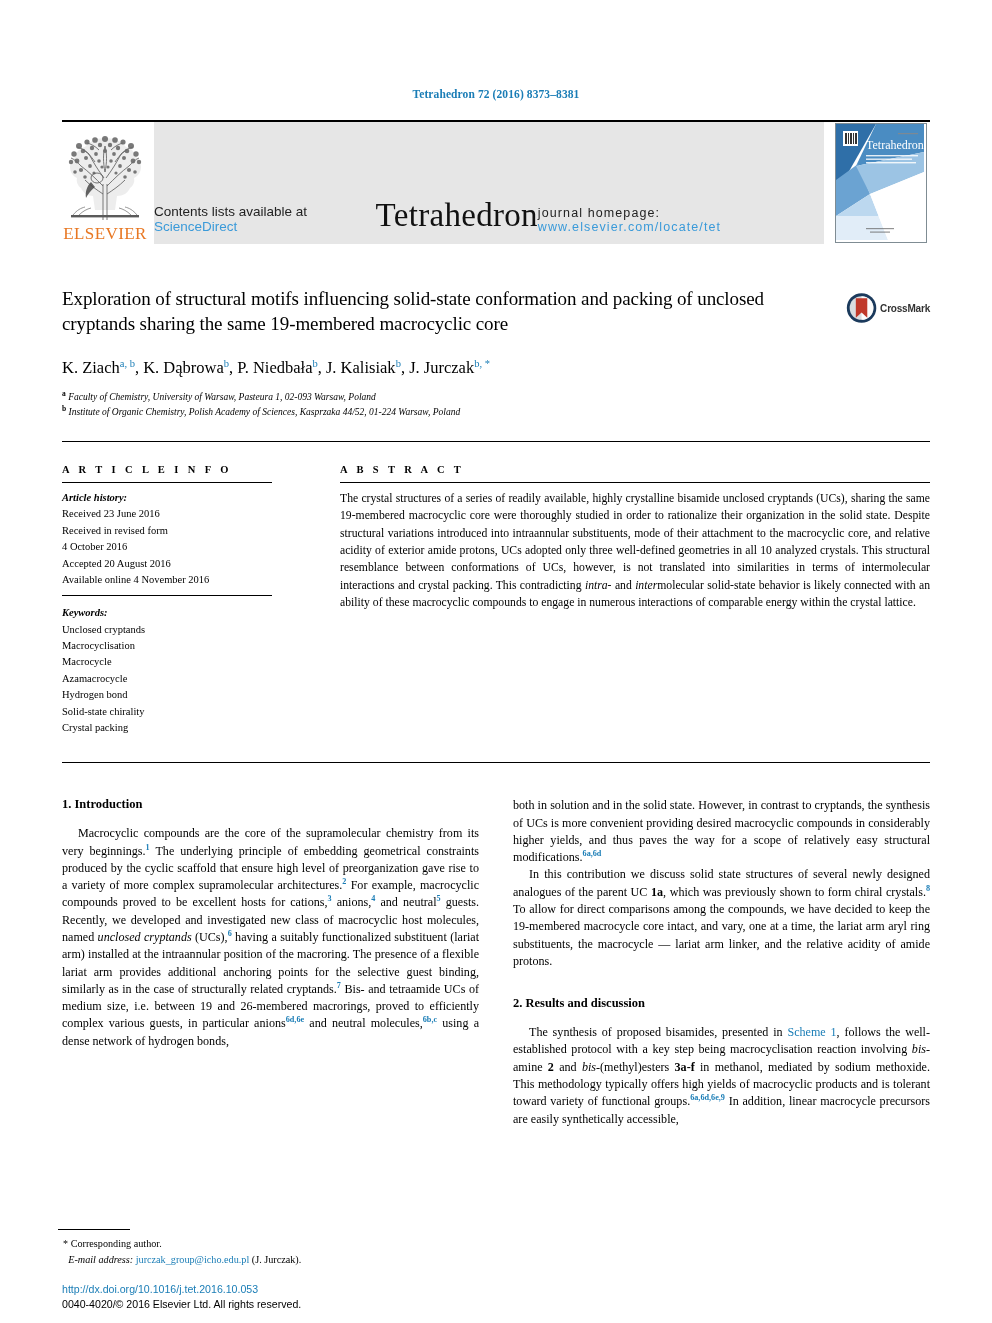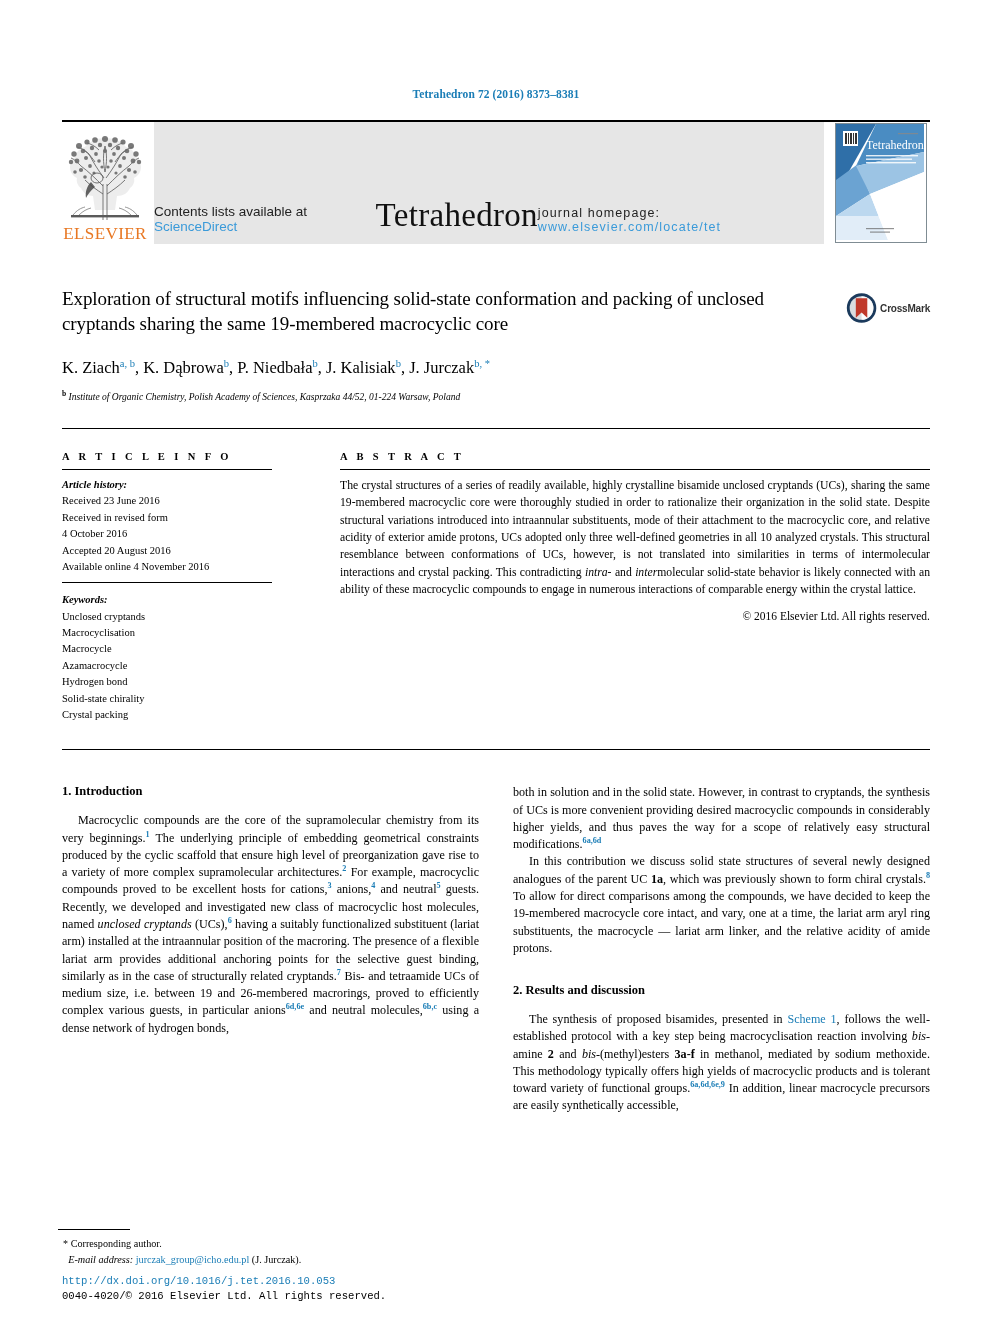--- a/index.html
+++ b/index.html
@@ -290,23 +290,23 @@
     font-size: 10.2px;
     line-height: 1.5;
     color: #000;
   }
   .footnote .star { font-size: 10px; }
   .footnote .em-label { font-style: italic; }
   .footnote a, .footnote .mail { color: #1a7db6; }
   .page-footer {
     position: absolute;
     left: 62px;
-    bottom: 18px;
+    bottom: 10px;
     width: 500px;
-    font-family: Liberation Mono, monospace;
+    font-family: Liberation Sans, sans-serif;
     font-size: 10.6px;
     line-height: 1.48;
   }
   .doi { color: #1a7db6; }
 </style>
 </head>
 <body>
 
 <div class="page">
 
@@ -442,20 +442,21 @@
         <path d="M12 7 L26 7 L26 31 L19 24.5 L12 31 Z" fill="#c0392b"></path>
       </svg>
       <span class="crossmark-text">CrossMark</span>
     </div>
 
     <div class="authors">
       <span><span>K. Ziach</span><sup>a, b</sup><span>, </span></span><span><span>K. Dąbrowa</span><sup>b</sup><span>, </span></span><span><span>P. Niedbała</span><sup>b</sup><span>, </span></span><span><span>J. Kalisiak</span><sup>b</sup><span>, </span></span><span><span>J. Jurczak</span><sup>b, *</sup></span>
     </div>
 
     <div class="affiliations">
+      <div><sup>a</sup> <span>Faculty of Chemistry, University of Warsaw, Pasteura 1, 02-093 Warsaw, Poland</span></div>
       <div><sup>b</sup> <span>Institute of Organic Chemistry, Polish Academy of Sciences, Kasprzaka 44/52, 01-224 Warsaw, Poland</span></div>
     </div>
   </div>
 
   <div class="info-rule"></div>
   <div class="info-abstract">
 
     <div class="col-info">
       <div class="section-caps">A R T I C L E   I N F O</div>
       <div class="thin-rule"></div>
@@ -477,21 +478,20 @@
         <div>Hydrogen bond</div>
         <div>Solid-state chirality</div>
         <div>Crystal packing</div>
       </div>
     </div>
 
     <div class="col-abstract">
       <div class="section-caps">A B S T R A C T</div>
       <div class="thin-rule"></div>
       <div class="abstract-text"><span>The crystal structures of a series of readily available, highly crystalline bisamide unclosed cryptands (UCs), sharing the same 19-membered macrocyclic core were thoroughly studied in order to rationalize their organization in the solid state. Despite structural variations introduced into intraannular substituents, mode of their attachment to the macrocyclic core, and relative acidity of exterior amide protons, UCs adopted only three well-defined geometries in all 10 analyzed crystals. This structural resemblance between conformations of UCs, however, is not translated into similarities in terms of intermolecular interactions and crystal packing. This contradicting </span><i>intra-</i><span> and </span><i>inter</i><span>molecular solid-state behavior is likely connected with an ability of these macrocyclic compounds to engage in numerous interactions of comparable energy within the crystal lattice.</span></div>
-      <div class="copyright">© 2016 Elsevier Ltd. All rights reserved.</div>
     </div>
   </div>
 
   <div class="body-rule"></div>
 
   <div class="columns">
 
     <div class="col">
       <h2 class="heading">1. Introduction</h2>
       <p class="para"><span>Macrocyclic compounds are the core of the supramolecular chemistry from its very beginnings.</span><sup>1</sup><span> The underlying principle of embedding geometrical constraints produced by the cyclic scaffold that ensure high level of preorganization gave rise to a variety of more complex supramolecular architectures.</span><sup>2</sup><span> For example, macrocyclic compounds proved to be excellent hosts for cations,</span><sup>3</sup><span> anions,</span><sup>4</sup><span> and neutral</span><sup>5</sup><span> guests. Recently, we developed and investigated new class of macrocyclic host molecules, named </span><i>unclosed cryptands</i><span> (UCs),</span><sup>6</sup><span> having a suitably functionalized substituent (lariat arm) installed at the intraannular position of the macroring. The presence of a flexible lariat arm provides additional anchoring points for the selective guest binding, similarly as in the case of structurally related cryptands.</span><sup>7</sup><span> Bis- and tetraamide UCs of medium size, i.e. between 19 and 26-membered macrorings, proved to efficiently complex various guests, in particular anions</span><sup>6d,6e</sup><span> and neutral molecules,</span><sup>6b,c</sup><span> using a dense network of hydrogen bonds,</span></p>

